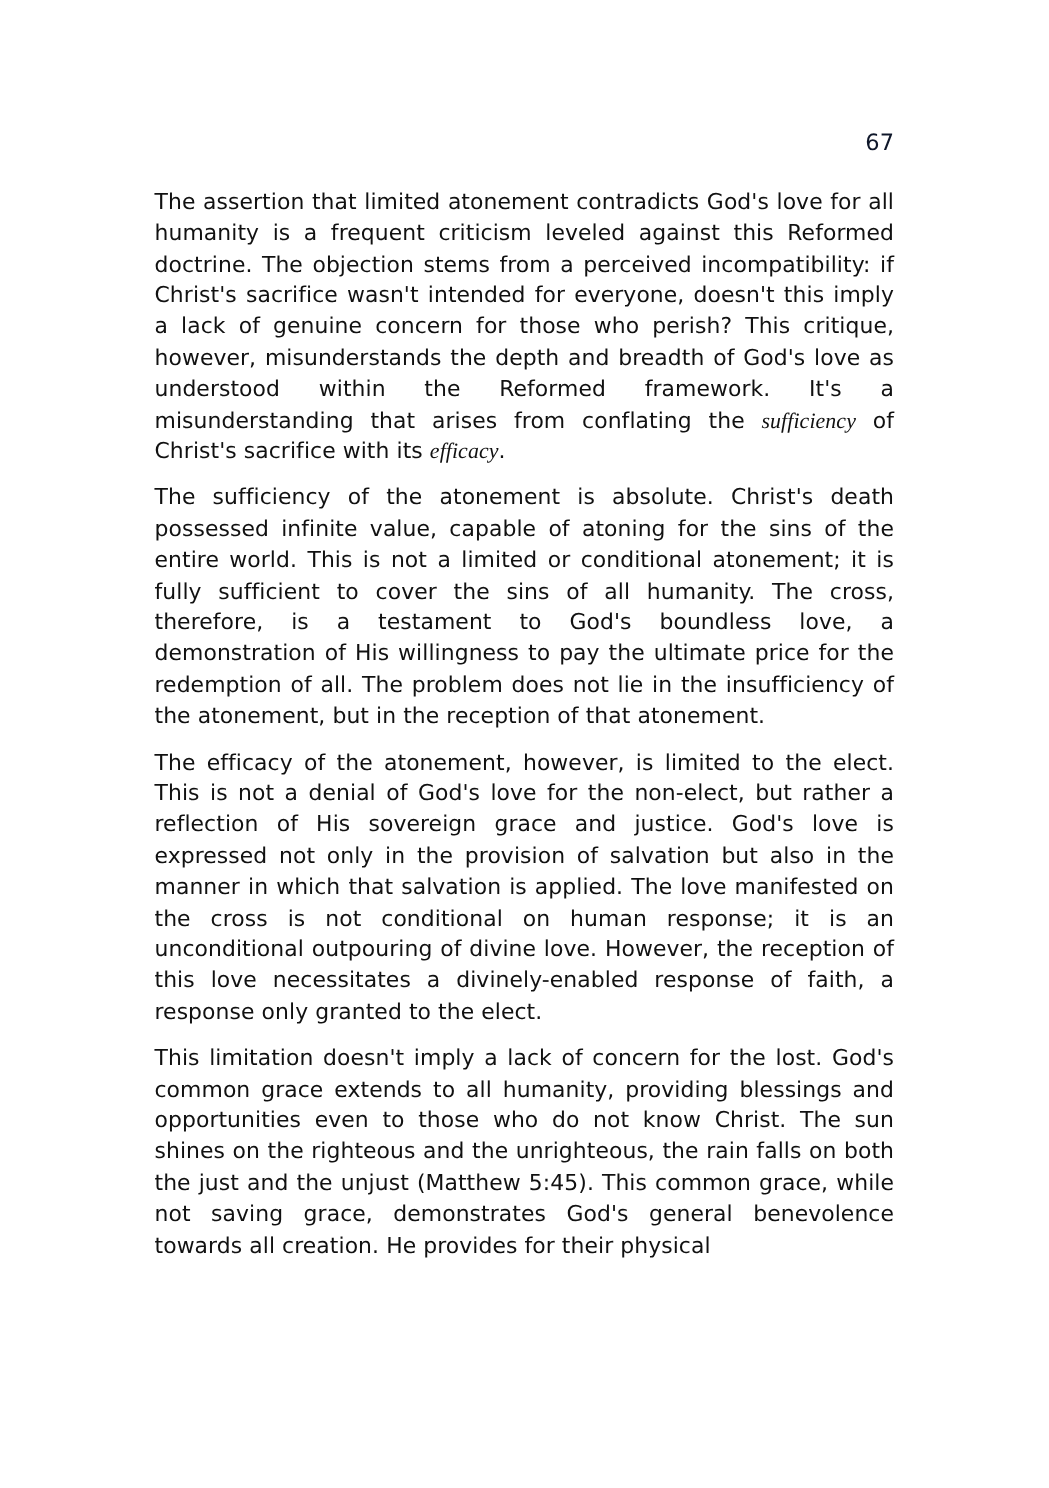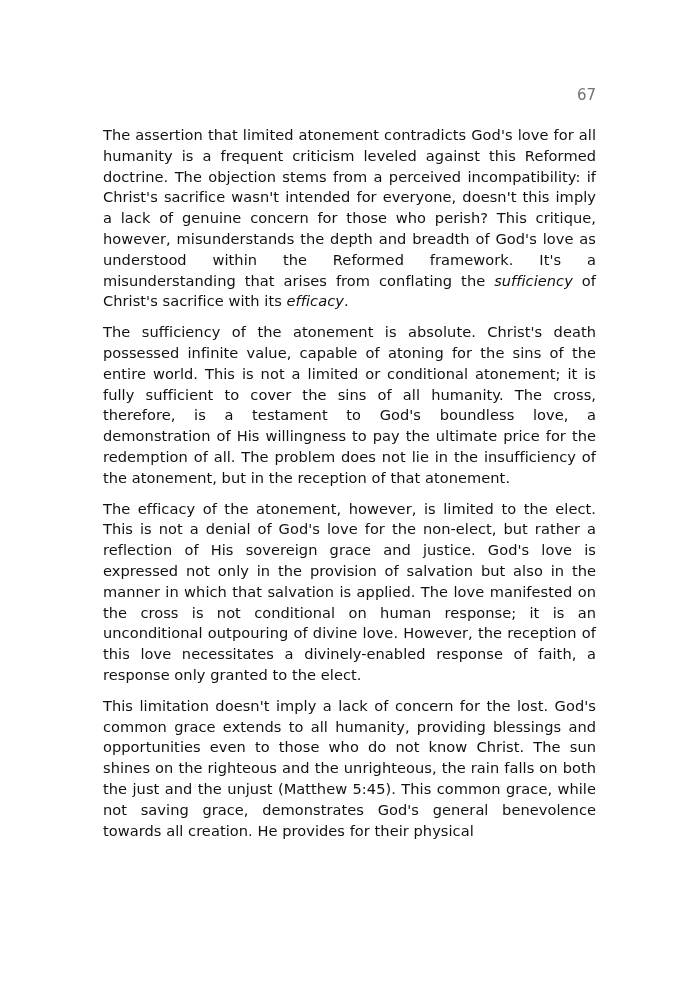--- a/index.html
+++ b/index.html
@@ -14,39 +14,40 @@
       overflow: hidden;
       font-family: "DejaVu Sans", sans-serif;
       color: #111111;
     }
     .page-number {
       position: absolute;
       top: 86px;
       right: 103px;
       font-size: 15px;
       line-height: 18px;
-      color: #737373;
+      color: #0f172a;
       margin-left: 12px;
     }
     .content {
       position: absolute;
       top: 125px;
       left: 103px;
       width: 493px;
     }
     .content p {
       margin: 0 0 10px 0;
       font-size: 14.6px;
       line-height: 20.8px;
       text-align: justify;
       letter-spacing: 0.05px;
       word-spacing: 0px;
     }
     .content p em {
       font-style: italic;
+      font-family: Liberation Serif, serif;
     }
   </style>
 </head>
 <body>
 
 <div class="page-number">67</div>
 
 <div class="content">
   <p>
     <span>The assertion that limited atonement contradicts God's love for all humanity is a frequent criticism leveled against this Reformed doctrine. The objection stems from a perceived incompatibility: if Christ's sacrifice wasn't intended for everyone, doesn't this imply a lack of genuine concern for those who perish? This critique, however, misunderstands the depth and breadth of God's love as understood within the Reformed framework. It's a misunderstanding that arises from conflating the </span><em>sufficiency</em><span> of Christ's sacrifice with its </span><em>efficacy</em><span>.</span>

